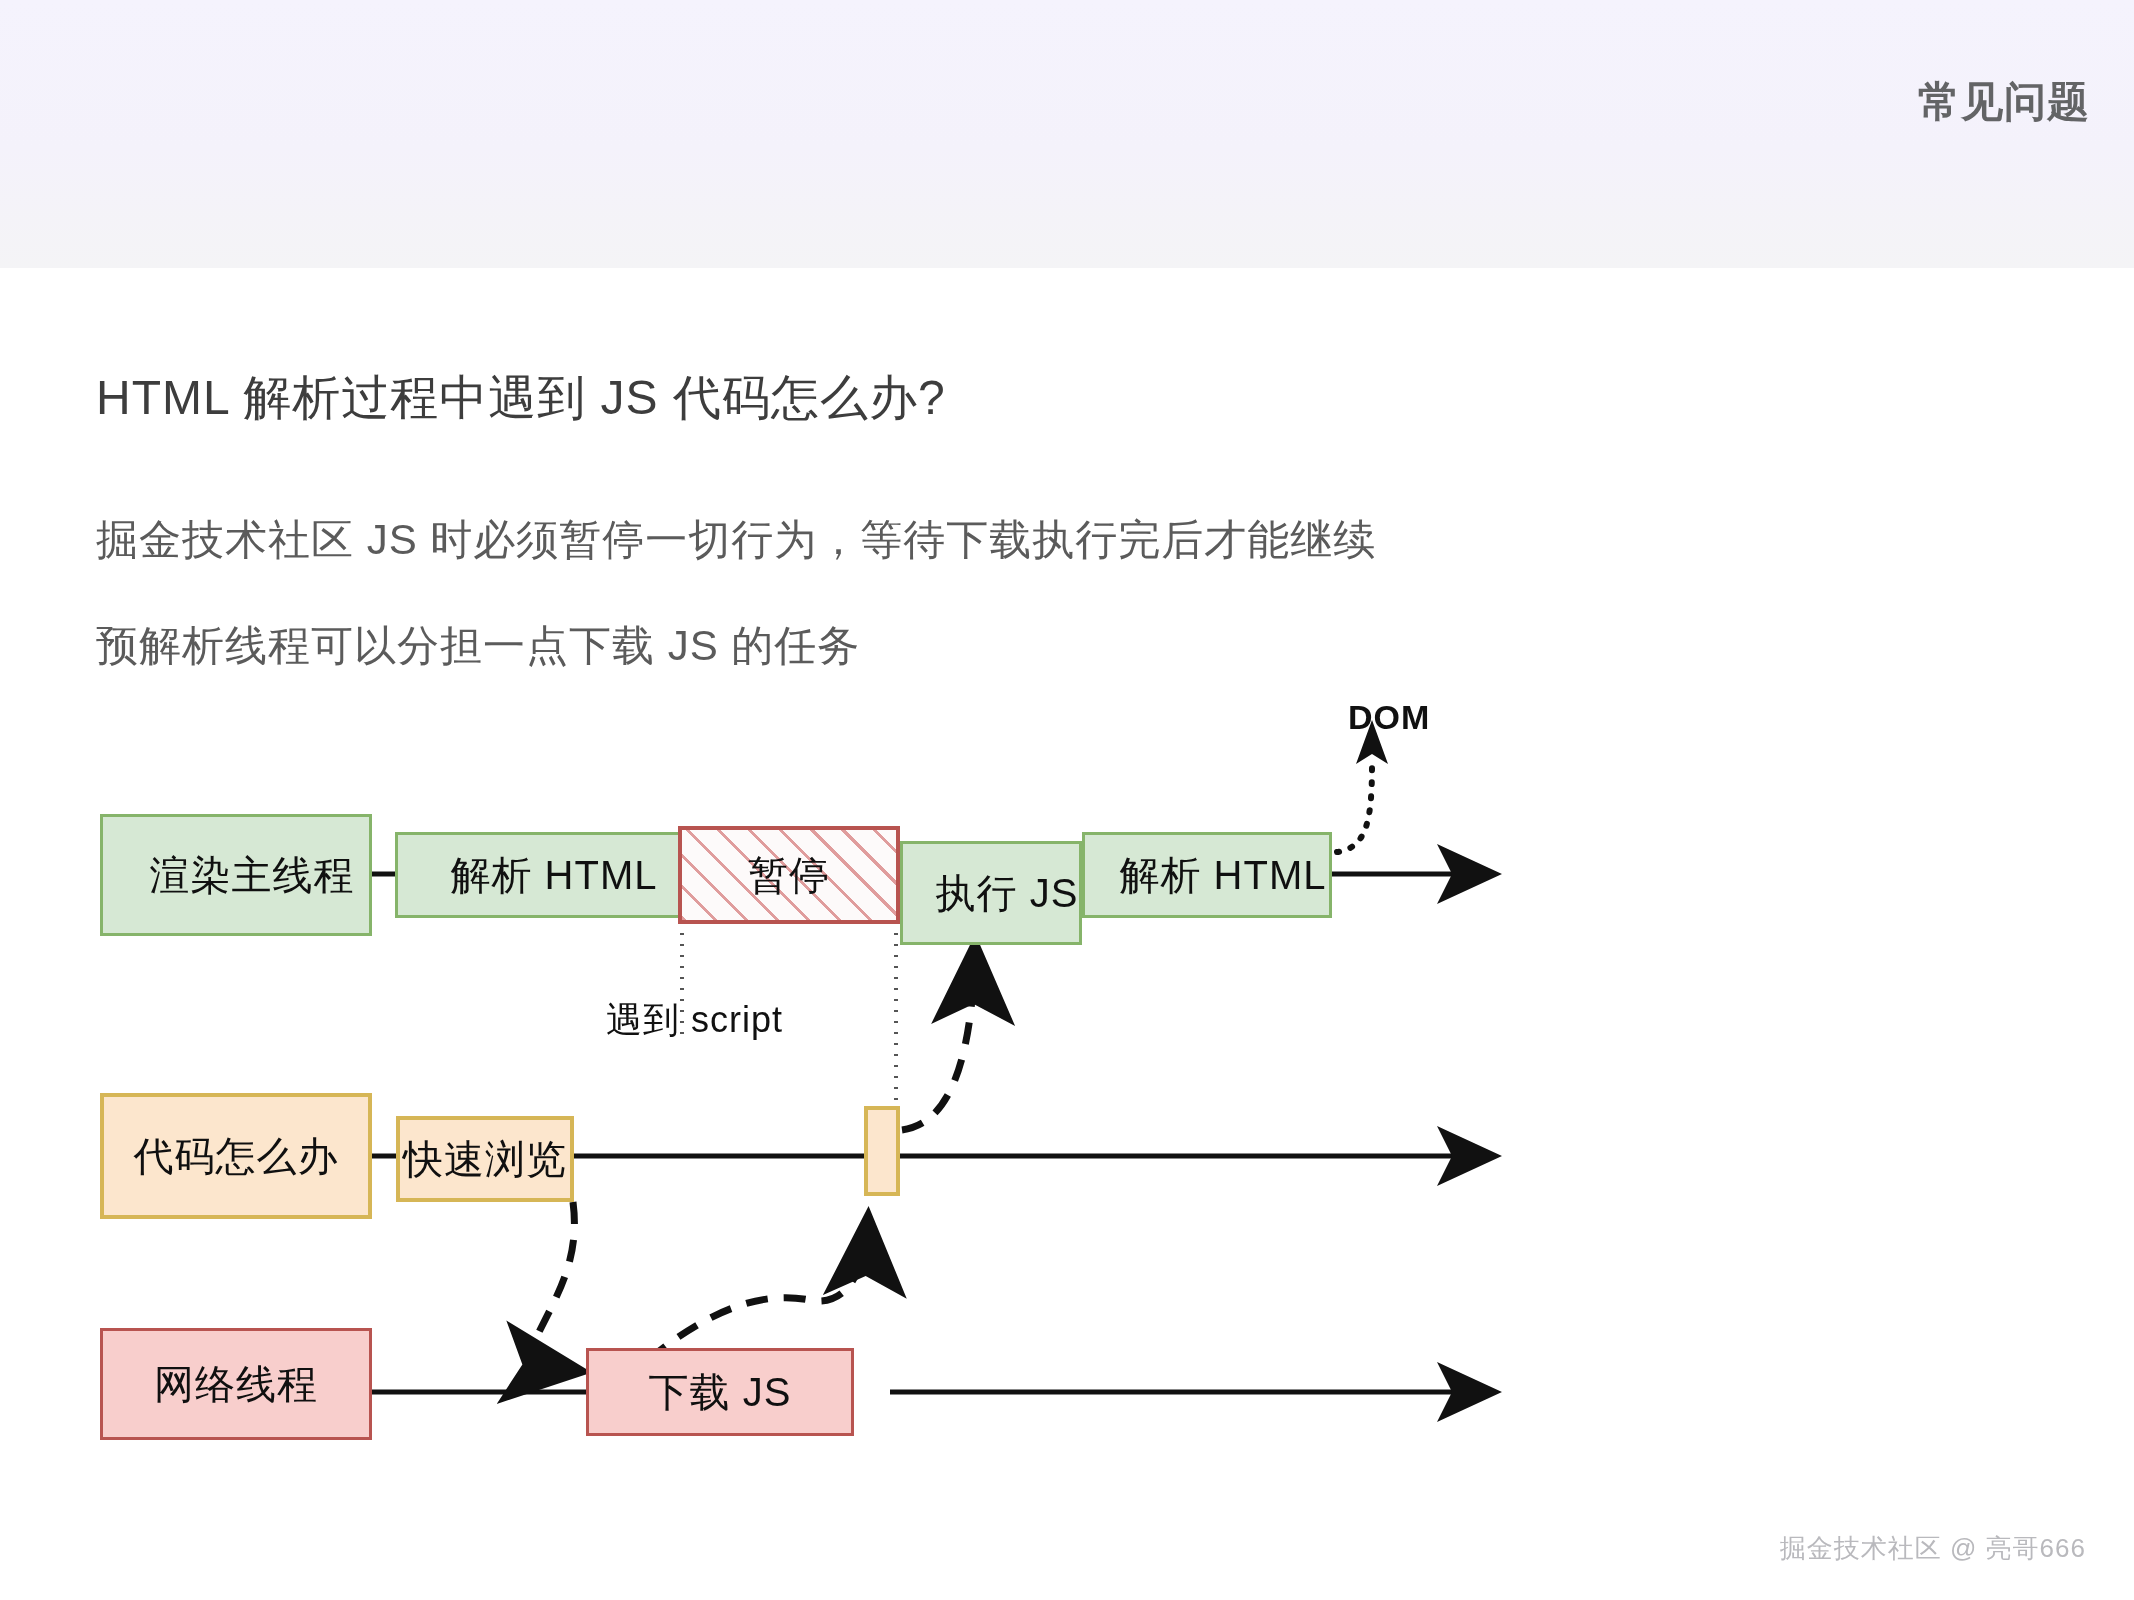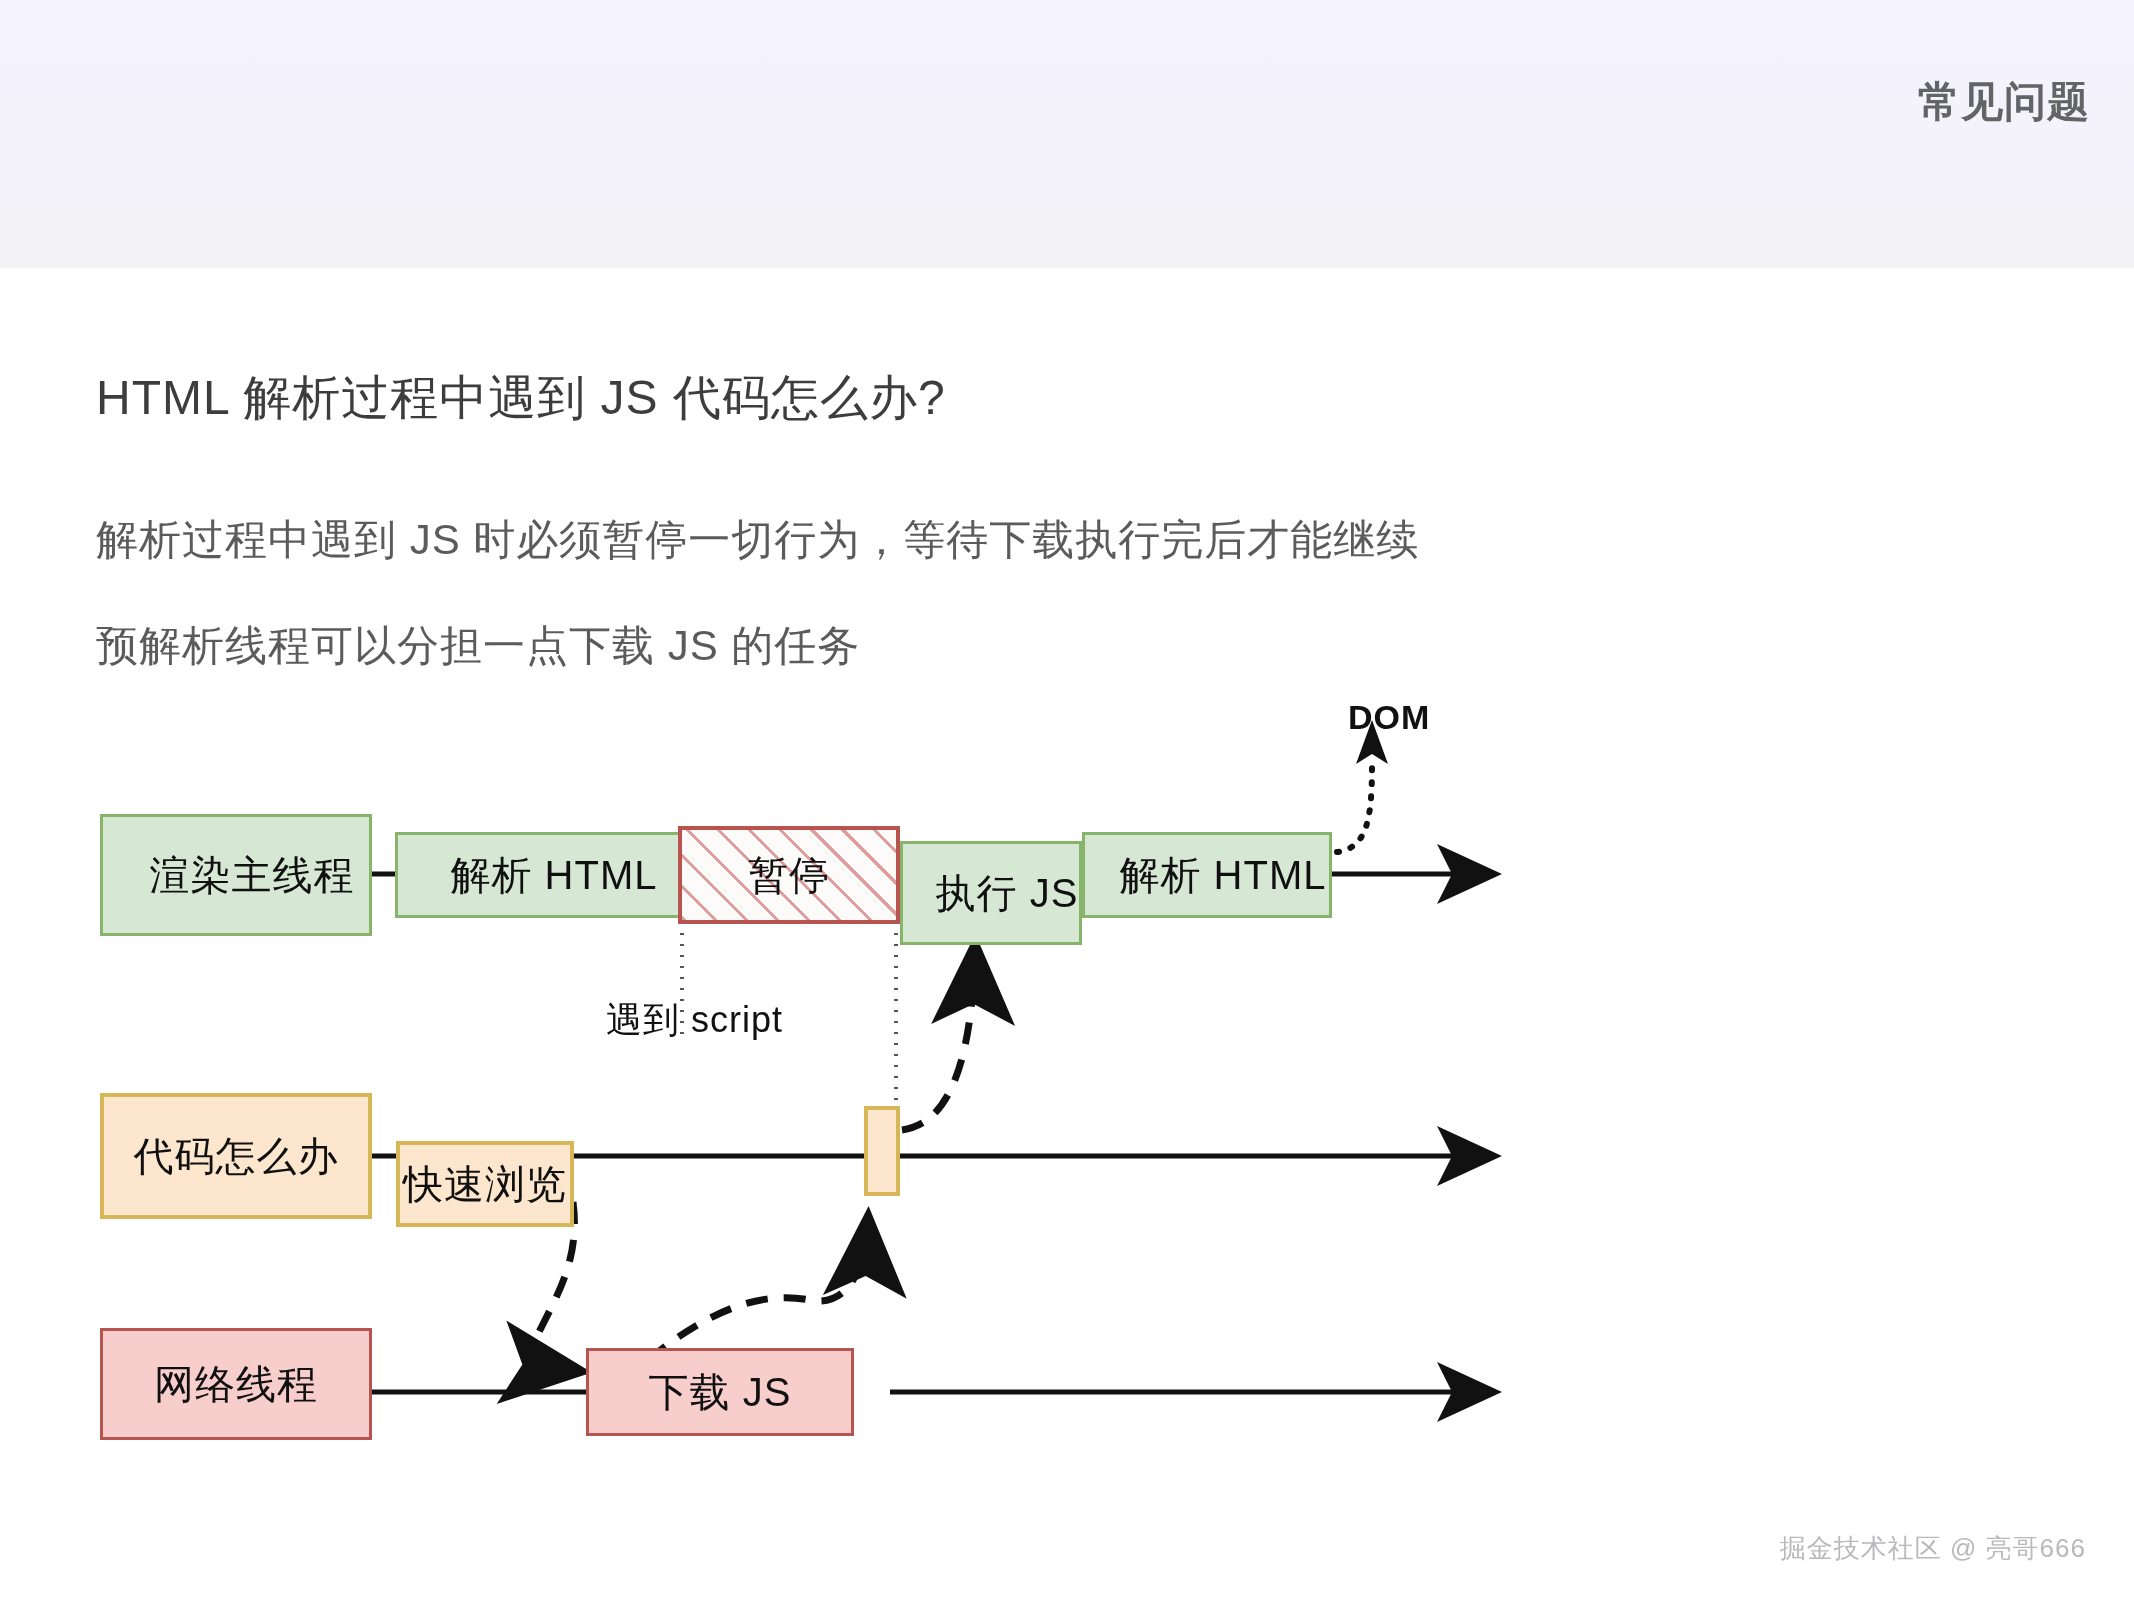--- a/index.html
+++ b/index.html
@@ -76,21 +76,21 @@
   svg{position:absolute;left:0;top:0;overflow:visible;}
 </style>
 </head>
 <body>
 
 <div class="header">
   <div class="header-right">常见问题</div>
 </div>
 
 <div class="q-line">HTML  解析过程中遇到  JS  代码怎么办?</div>
-<div class="p-line l1">解析过程中遇到  JS  时必须暂停一切行为，等待下载执行完后才能继续</div>
+<div class="p-line l1">掘金技术社区  JS  时必须暂停一切行为，等待下载执行完后才能继续</div>
 <div class="p-line l2">预解析线程可以分担一点下载  JS  的任务</div>
 
 <div class="diagram">
 
   <svg width="2134" height="1600">
     <defs>
       <marker id="ah" markerWidth="14" markerHeight="14" refX="11" refY="6" orient="auto">
         <path d="M0,0 L13,6 L0,12 L3,6 Z" fill="#111"></path>
       </marker>
       <marker id="ah2" markerWidth="14" markerHeight="14" refX="11" refY="6" orient="auto">
@@ -143,21 +143,21 @@
   </div>
 
   <div class="box green" style="left:900px;top:832px;width:182px;height:104px;margin-top:9px;">
     <span>执行 JS</span>
   </div>
 
   <div class="box green" style="left:1082px;top:832px;width:250px;height:86px;">
     <span>解析 HTML</span>
   </div>
 
-  <div class="box orange" style="left:396px;top:1141px;width:178px;height:86px;">
+  <div class="box orange" style="left:396px;top:1116px;width:178px;height:86px;">
     <span>快速浏览</span>
   </div>
   <div class="box orange" style="left:864px;top:1106px;width:36px;height:90px;">
     <span></span>
   </div>
 
   <div class="box pink" style="left:586px;top:1348px;width:268px;height:88px;">
     <span>下载 JS</span>
   </div>
 

